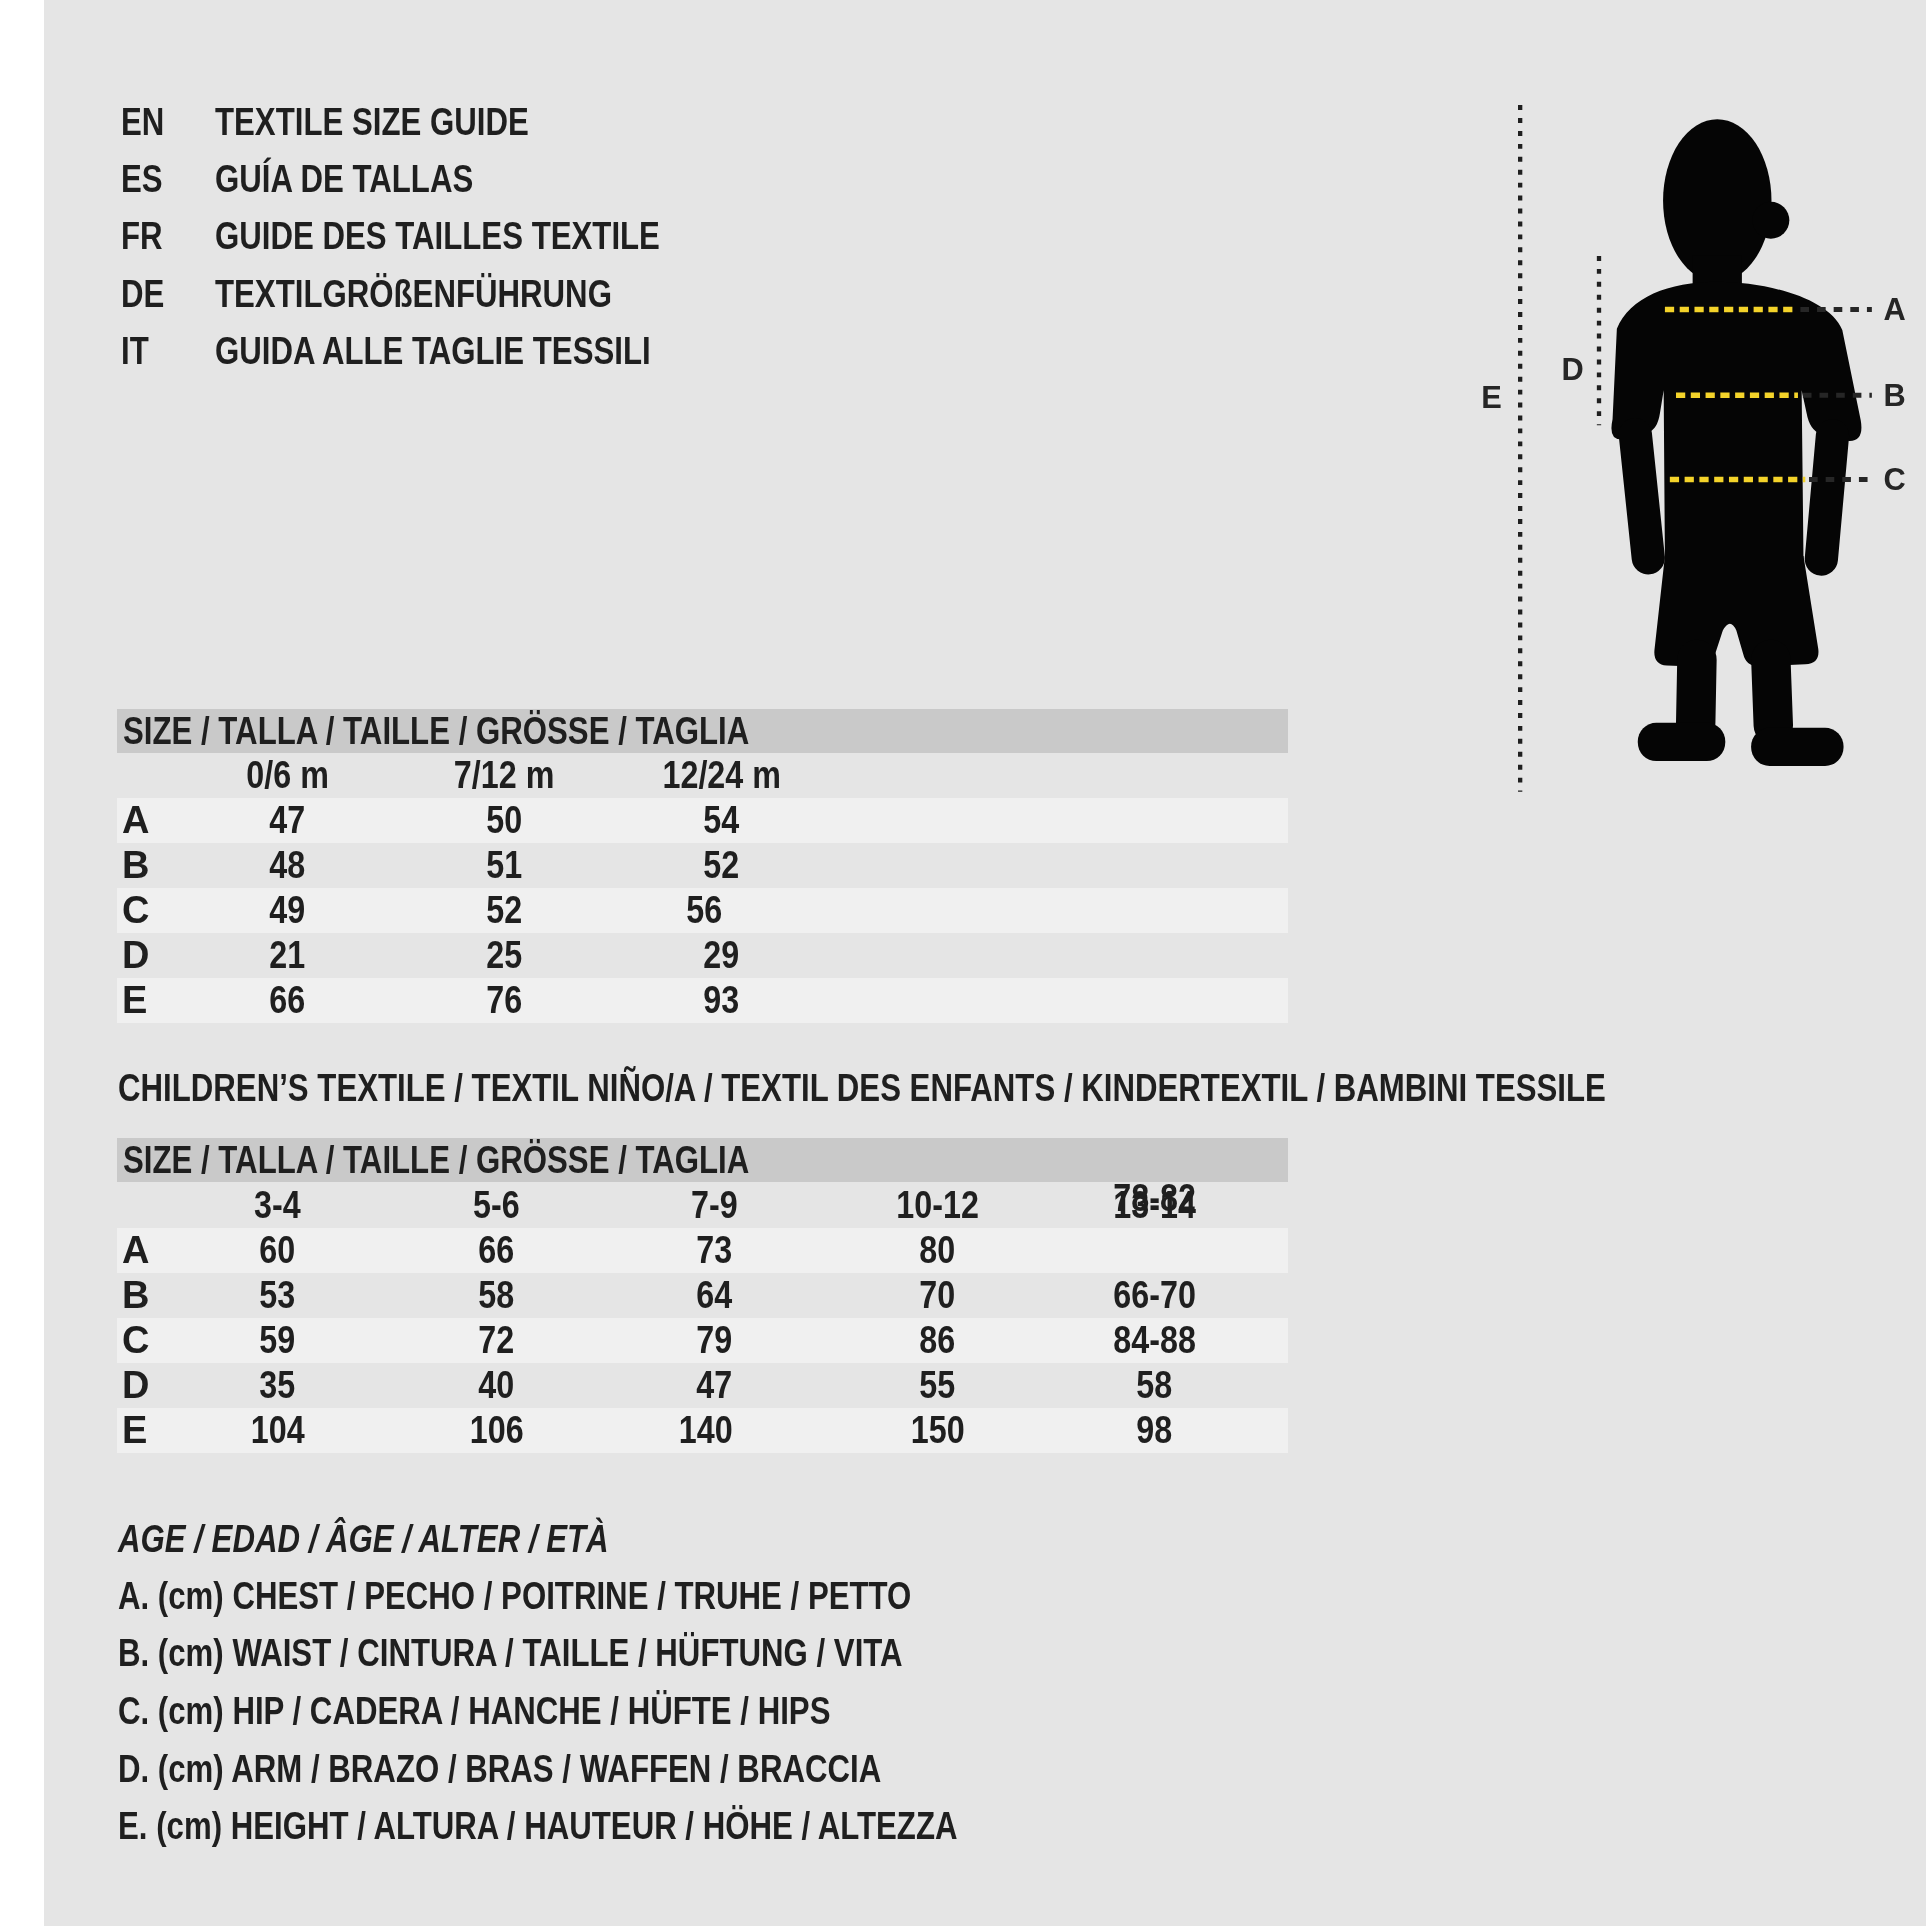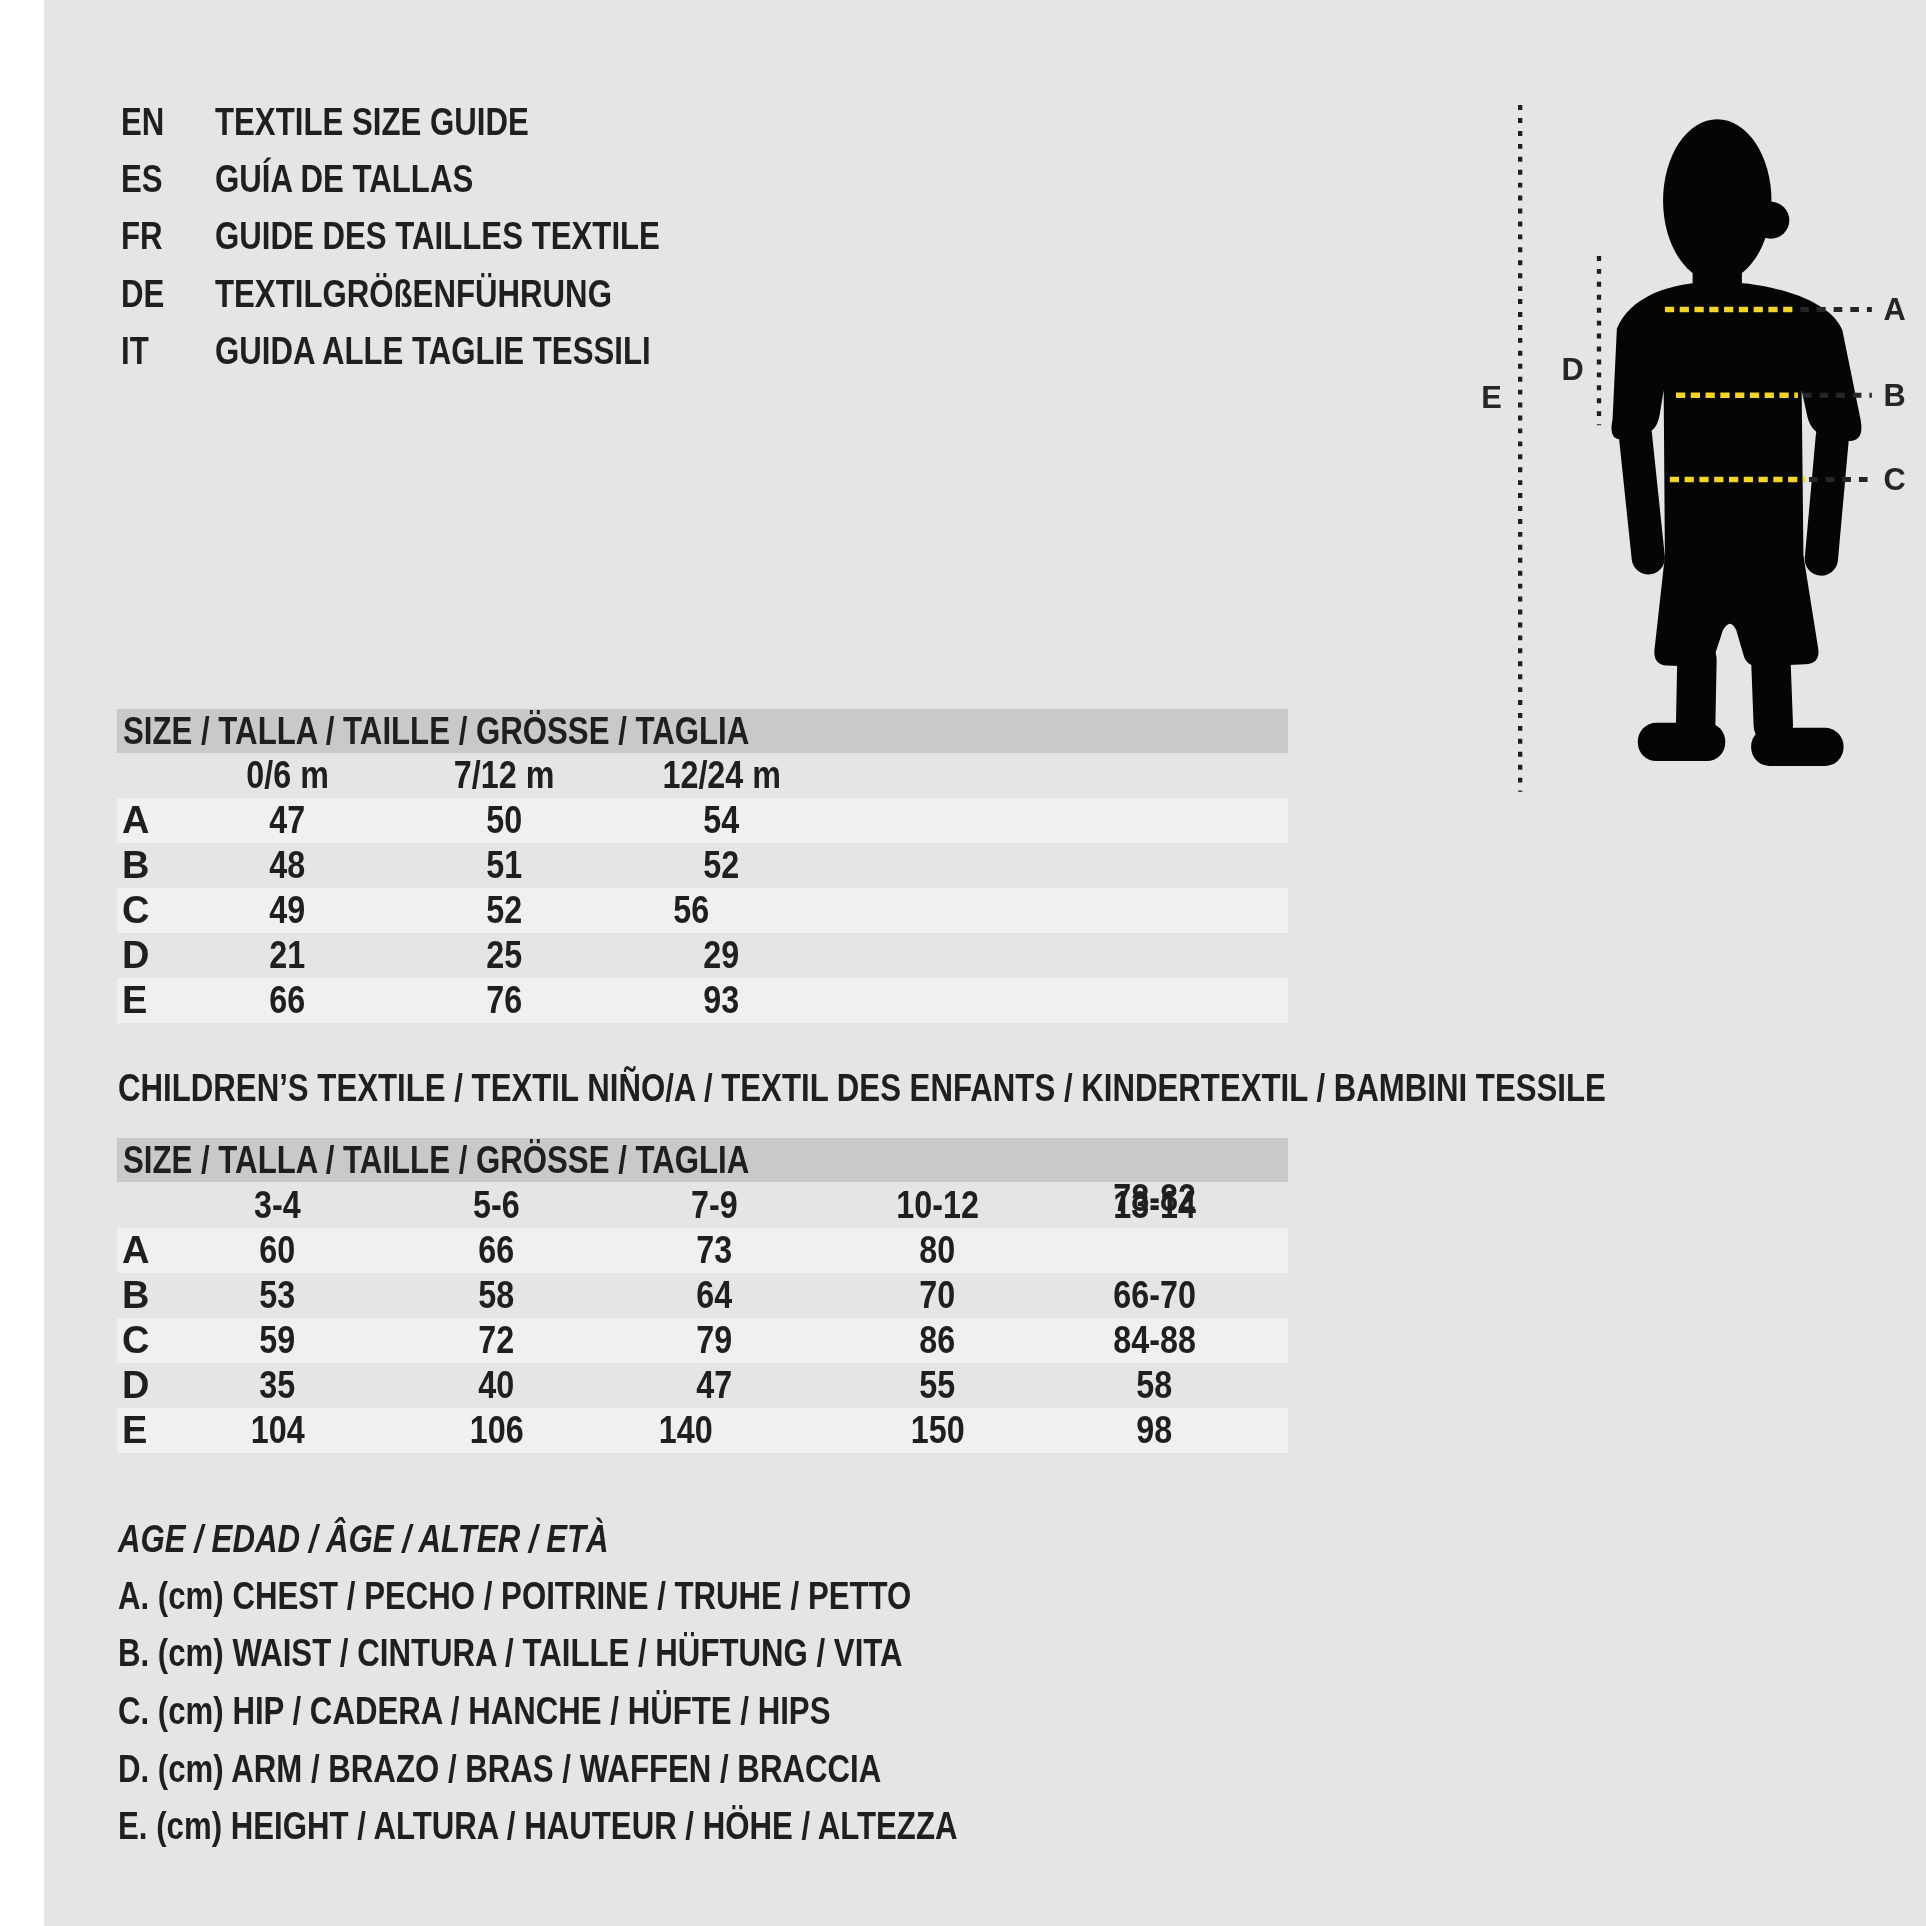--- a/index.html
+++ b/index.html
@@ -125,21 +125,21 @@
 
     <div class="rowlabel" style="top:843px;">B</div>
     <div class="cell" style="left:142px;top:843px;"><span class="condc">48</span></div>
     <div class="cell" style="left:359px;top:843px;"><span class="condc">51</span></div>
     <div class="cell" style="left:576px;top:843px;"><span class="condc">52</span></div>
 
     <div class="rowstripe stripe-on" style="top:888px;"></div>
     <div class="rowlabel" style="top:888px;">C</div>
     <div class="cell" style="left:142px;top:888px;"><span class="condc">49</span></div>
     <div class="cell" style="left:359px;top:888px;"><span class="condc">52</span></div>
-    <div class="cell" style="left:546px;top:888px;"><span class="condc">56</span></div>
+    <div class="cell" style="left:559px;top:888px;"><span class="condc">56</span></div>
 
     <div class="rowlabel" style="top:933px;">D</div>
     <div class="cell" style="left:142px;top:933px;"><span class="condc">21</span></div>
     <div class="cell" style="left:359px;top:933px;"><span class="condc">25</span></div>
     <div class="cell" style="left:576px;top:933px;text-align:center;"><span class="condc">29</span></div>
 
     <div class="rowstripe stripe-on" style="top:978px;"></div>
     <div class="rowlabel" style="top:978px;">E</div>
     <div class="cell" style="left:142px;top:978px;"><span class="condc">66</span></div>
     <div class="cell" style="left:359px;top:978px;"><span class="condc">76</span></div>
@@ -190,21 +190,21 @@
     <div class="cell" style="left:132px;top:1363px;"><span class="condc">35</span></div>
     <div class="cell" style="left:351px;top:1363px;"><span class="condc">40</span></div>
     <div class="cell" style="left:569px;top:1363px;"><span class="condc">47</span></div>
     <div class="cell" style="left:792px;top:1363px;"><span class="condc">55</span></div>
     <div class="cell" style="left:1009px;top:1363px;"><span class="condc">58</span></div>
 
     <div class="rowstripe stripe-on" style="top:1408px;"></div>
     <div class="rowlabel" style="top:1408px;">E</div>
     <div class="cell" style="left:132px;top:1408px;"><span class="condc">104</span></div>
     <div class="cell" style="left:351px;top:1408px;"><span class="condc">106</span></div>
-    <div class="cell" style="left:540px;top:1408px;"><span class="condc">140</span></div>
+    <div class="cell" style="left:560px;top:1408px;"><span class="condc">140</span></div>
     <div class="cell" style="left:792px;top:1408px;"><span class="condc">150</span></div>
     <div class="cell" style="left:1009px;top:1408px;"><span class="condc">98</span></div>
   </div>
 
   <div>
     <div class="legend-line" style="top:1519px;font-style:italic;"><span class="cond">AGE / EDAD / ÂGE / ALTER / ETÀ</span></div>
     <div class="legend-line" style="top:1576px;"><span class="cond">A. (cm) CHEST / PECHO / POITRINE / TRUHE / PETTO</span></div>
     <div class="legend-line" style="top:1633px;"><span class="cond">B. (cm) WAIST / CINTURA / TAILLE / HÜFTUNG / VITA</span></div>
     <div class="legend-line" style="top:1691px;"><span class="cond">C. (cm) HIP / CADERA / HANCHE / HÜFTE / HIPS</span></div>
     <div class="legend-line" style="top:1749px;"><span class="cond">D. (cm) ARM / BRAZO / BRAS / WAFFEN / BRACCIA</span></div>

